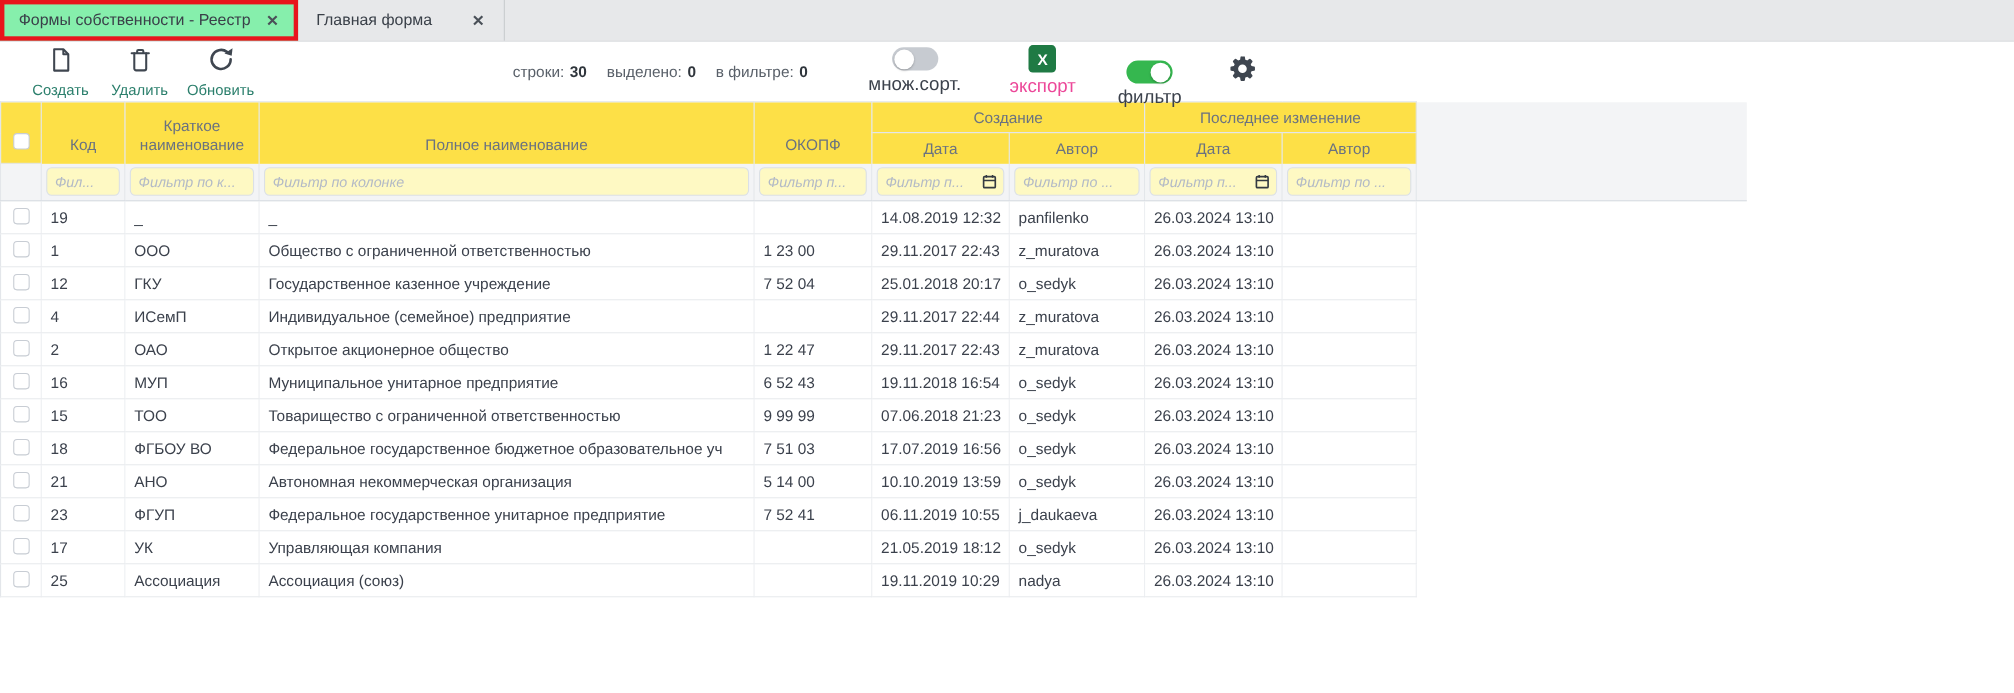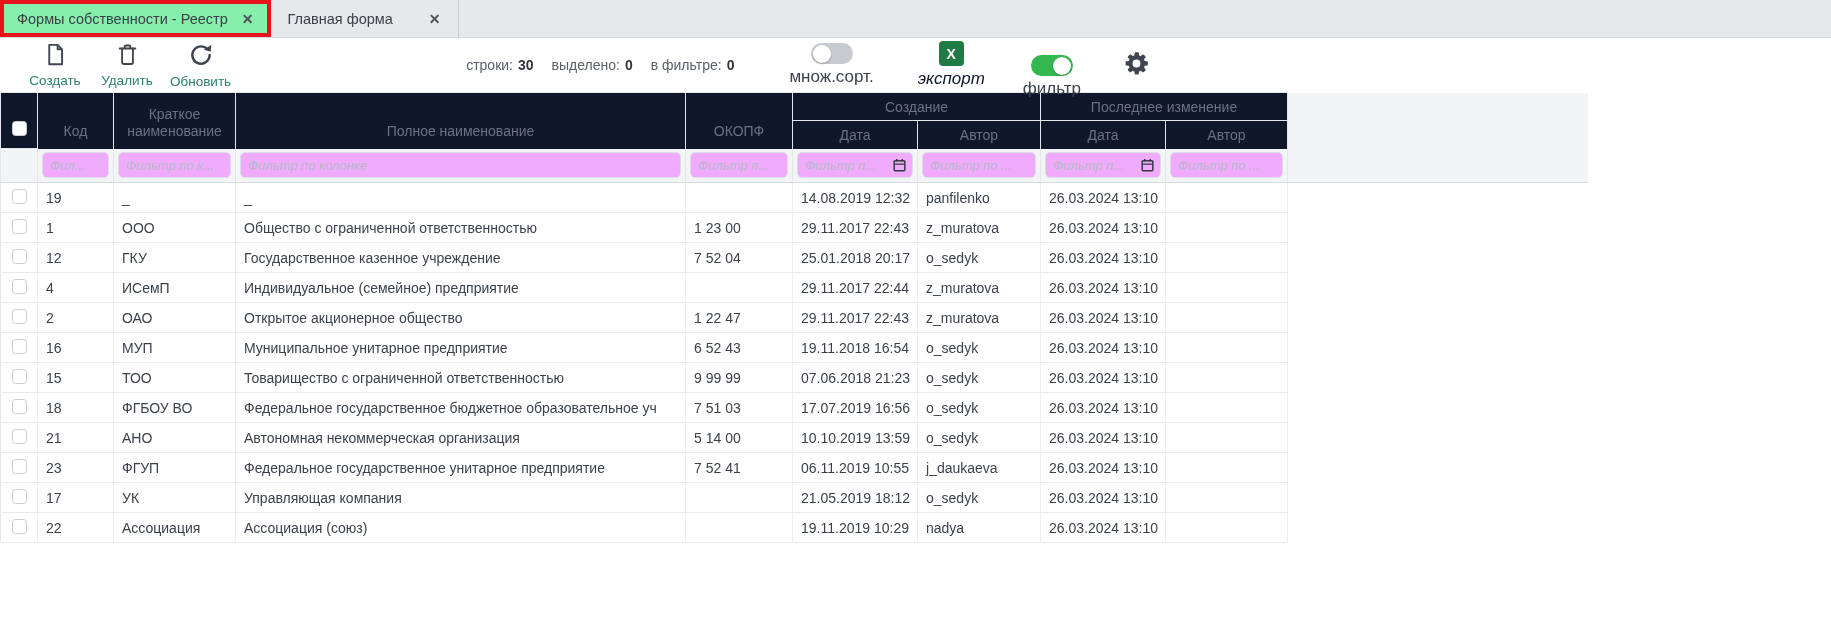--- a/index.html
+++ b/index.html
@@ -30,39 +30,39 @@
   .mg-export { margin-left:44px; }
   .mg-filter { margin-left:38px;margin-top:24px; }
   .toggle { width:42px; height:21px; border-radius:11px; position:relative; cursor:pointer; }
   .toggle.off { background:#c7cbd1; }
   .toggle.on { background:#35b74f; }
   .toggle .knob { position:absolute; top:1.5px; width:18px; height:18px; border-radius:50%;
     background:#fff; box-shadow:0 1px 2px rgba(0,0,0,.25); }
   .toggle.off .knob { left:2px; }
   .toggle.on .knob { right:2px; }
   .toggle-label { font-size:17px; color:#3c424c; }
-  .toggle-label.green { color:#0f172a;font-style:italic; }
+  .toggle-label.green { color:#ec4899; }
   .excel-badge { width:25px; height:25px; background:#1f7a44; border-radius:4px; color:#fff;
     font-weight:700; font-size:14px; display:flex; align-items:center; justify-content:center; cursor:pointer; }
   .gear-wrap { margin-left:42px; cursor:pointer; display:flex; align-items:center; }
 
   
   table { border-collapse:collapse; table-layout:fixed; width:1587px; }
-  thead th { background:#0f172a; color:#6a7280; font-weight:400; font-size:14px;
+  thead th { background:#fde047; color:#6a7280; font-weight:400; font-size:14px;
     border:1px solid #e3e6ea; padding:0 4px; cursor:pointer; }
   thead tr.grp-row th { height:28px; }
   thead tr.lbl-row th { height:28px; border-bottom:0; border-top:1px solid #e3e6ea; }
   thead th.span2 { vertical-align:bottom; padding-bottom:8px; border-bottom:0; line-height:1.25; }
   thead tr.filter-row td { background:#f3f4f6; border:1px solid #e3e6ea; border-top:0;
     border-bottom:1px solid #d8dce1; height:34px; padding:0; }
   th.spacer-h { border:0; border-left:1px solid #e3e6ea; border-bottom:1px solid #d8dce1;
     background:#f3f4f6; cursor:default; }
   .finput-wrap { position:relative; margin:0 4px; }
   .finput-wrap input { width:100%; height:25px; border:1px solid #dbe0e6; border-radius:5px;
-    background:#f0abfc; padding:12px 7px; font-size:13px; color:#3b414c;
+    background:#fef9c3; padding:12px 7px; font-size:13px; color:#3b414c;
     font-family:"Liberation Sans", sans-serif; outline:none; }
   .finput-wrap input::placeholder { font-style:italic; color:#b3bac6; }
   .finput-wrap.has-cal input { padding-right:24px; }
   .finput-wrap .cal { position:absolute; right:6px; top:50%; transform:translateY(-50%); }
 
   tbody td { height:30px; padding:0 8px; font-size:14px; color:#3b414c;
     border-bottom:1px solid #e9ebee; border-left:1px solid #edeff2; border-right:1px solid #edeff2;
     white-space:nowrap; overflow:hidden; }
   tbody td:first-child { border-left:1px solid #e3e6ea; }
   tbody td.spacer-c { border:0; background:#fff; }
@@ -349,21 +349,21 @@
     <td>Управляющая компания</td>
     <td></td>
     <td>21.05.2019 18:12</td>
     <td>o_sedyk</td>
     <td>26.03.2024 13:10</td>
     <td></td>
     <td class="spacer-c"></td>
   </tr>
       <tr>
     <td class="c-check"><span class="checkbox"></span></td>
-    <td>22</td>
+    <td>25</td>
     <td>Ассоциация</td>
     <td>Ассоциация (союз)</td>
     <td></td>
     <td>19.11.2019 10:29</td>
     <td>nadya</td>
     <td>26.03.2024 13:10</td>
     <td></td>
     <td class="spacer-c"></td>
   </tr>
     </tbody>

